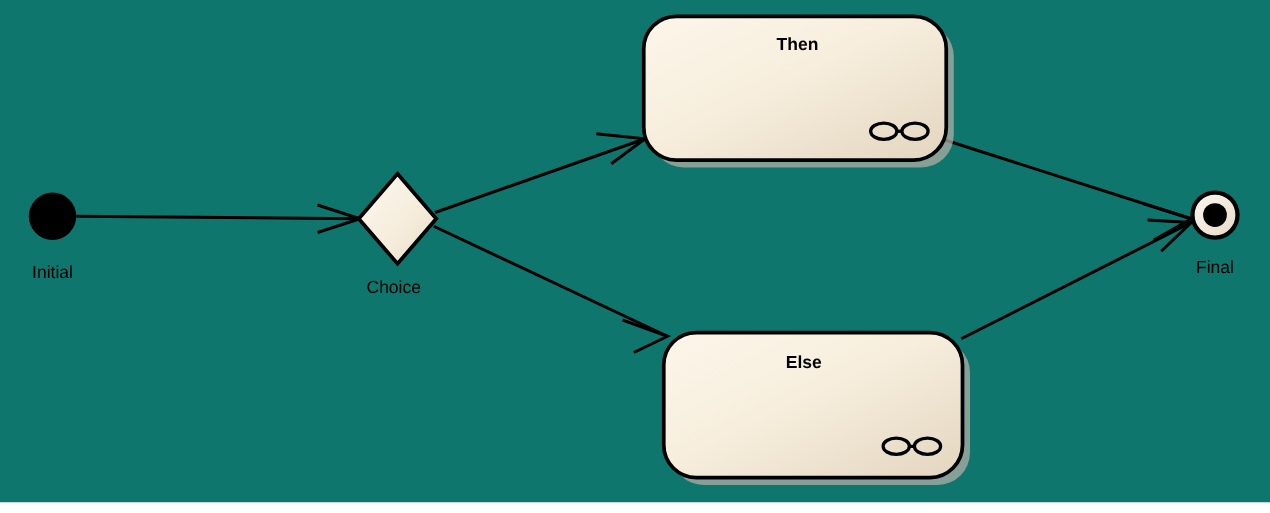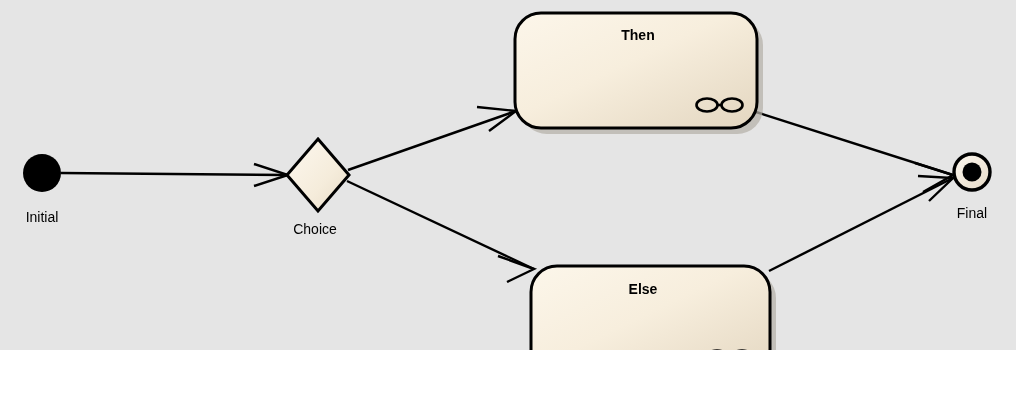--- a/index.html
+++ b/index.html
@@ -7,22 +7,22 @@
     margin: 0;
     padding: 0;
     background: #ffffff;
   }
   body {
     font-family: "Liberation Sans", sans-serif;
   }
   #diagram-canvas {
     position: relative;
     width: 1016px;
-    height: 350px;
-    background: #e5e5e5;
+    height: 402px;
+    background: #0f766e;
     overflow: hidden;
   }
   #diagram-svg {
     position: absolute;
     left: 0;
     top: 0;
     width: 1016px;
     height: 410px;
     display: block;
   }

